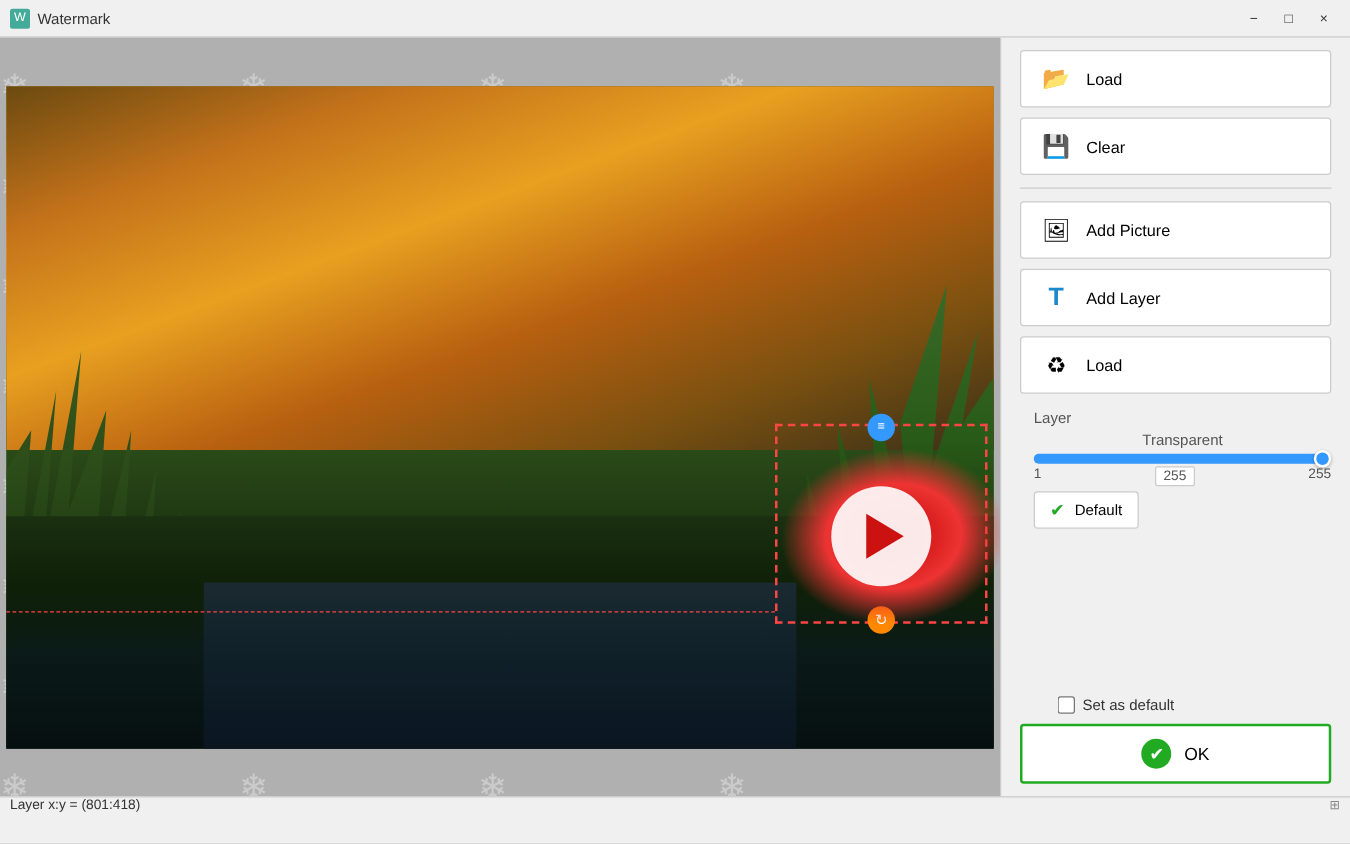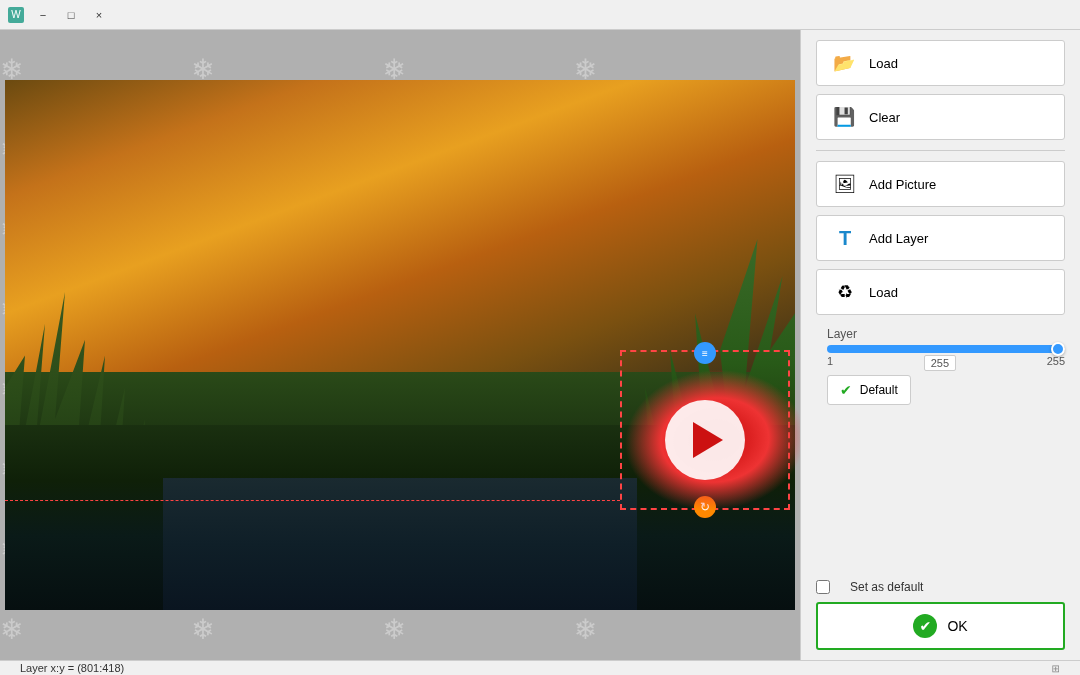--- a/index.html
+++ b/index.html
@@ -369,24 +369,25 @@
       cursor: pointer;
       font-size: 12px;
       gap: 8px;
       align-self: flex-start;
     }
 
     
     #set-default-row {
       display: flex;
       align-items: center;
-      gap: 20px;
+      gap: 6px;
       font-size: 12px;
       color: #333;
       margin-top: auto;
+      margin-left: 30px;
     }
     #set-default-row input[type=checkbox] {
       width: 14px; height: 14px;
     }
 
     
     #ok-btn {
       display: flex;
       align-items: center;
       justify-content: center;
@@ -405,42 +406,42 @@
       background: #22aa22;
       border-radius: 50%;
       display: flex; align-items: center; justify-content: center;
       color: white;
       font-size: 14px;
       flex-shrink: 0;
     }
 
     
     #statusbar {
-      height: 15px;
+      height: 38px;
       background: #f0f0f0;
       border-top: 1px solid #ccc;
       display: flex;
-      align-items: center;
-      padding: 0 20px;
+      padding: 0 8px;
       font-size: 11px;
       color: #333;
       flex-shrink: 0;
     }
 
     .statusbar-right {
       margin-left: auto;
       font-size: 10px;
       color: #888;
     }
   </style>
 </head>
 <body>
 
 <div id="titlebar">
   <div id="titlebar-icon">W</div>
+  <span id="titlebar-title">Watermark</span>
   <div id="titlebar-controls">
     <button class="title-btn">−</button>
     <button class="title-btn">□</button>
     <button class="title-btn close">×</button>
   </div>
 </div>
 
 <div id="main">
 
   <div id="canvas-area">
@@ -494,20 +495,21 @@
       <span>Add Layer</span>
     </button>
 
     <button class="panel-btn">
       <span class="btn-icon">♻</span>
       <span>Load</span>
     </button>
 
     <div id="layer-section">
       <div class="section-label">Layer</div>
+      <div class="transparent-label">Transparent</div>
 
       <div class="slider-container">
         <div class="slider-track">
           <div class="slider-thumb"></div>
         </div>
         <div class="slider-values">
           <span>1</span>
           <span class="mid">255</span>
           <span>255</span>
         </div>

